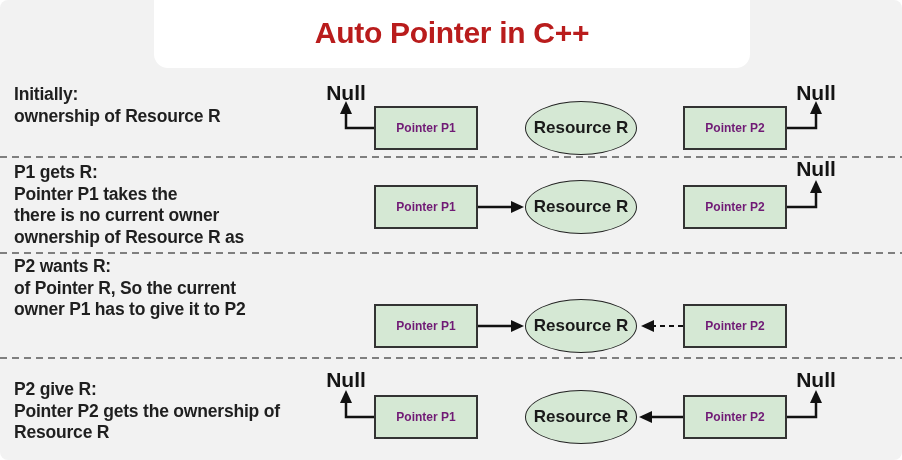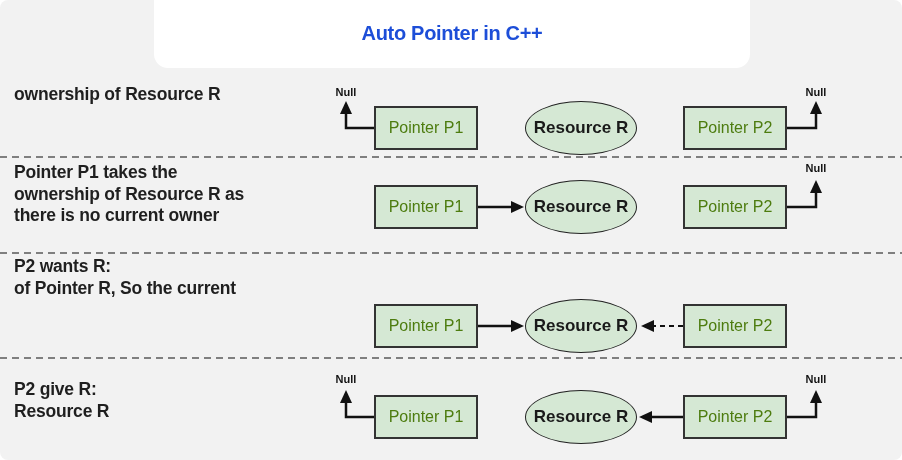--- a/index.html
+++ b/index.html
@@ -16,74 +16,78 @@
   .canvas{
     position:relative;width:902px;height:460px;margin:0 auto;
     background:var(--background);border-radius:8px;overflow:hidden;
   }
   .title-card{
     position:absolute;left:154px;top:-14px;width:596px;height:82px;
     background:var(--card);border-radius:14px;
     display:flex;align-items:center;justify-content:center;padding-top:12px;
   }
   .title-card h1{
-    margin:0;font-size:20px;font-weight:bold;color:#1d4ed8;letter-spacing:-0.3px;
+    margin:0;font-size:30px;font-weight:bold;color:#b91c1c;letter-spacing:-0.3px;
   }
   .desc{
     position:absolute;left:14px;width:340px;color:var(--text);
     font-size:17.5px;font-weight:bold;line-height:21.5px;letter-spacing:-0.2px;
   }
   .node-box{
     position:absolute;width:104px;height:44px;
     background:var(--node-fill);border:2px solid var(--node-border);
     display:flex;align-items:center;justify-content:center;
-    font-size:16px;font-weight:normal;color:#4d7c0f;
+    font-size:12px;font-weight:bold;color:#701a75;
   }
   .node-ellipse{
     position:absolute;width:112px;height:54px;
     background:var(--node-fill);border:1.5px solid #222222;border-radius:50%;
     display:flex;align-items:center;justify-content:center;
     font-size:17px;font-weight:bold;color:#1a1a1a;
   }
   .null-label{
     position:absolute;width:44px;text-align:center;
-    font-size:11px;font-weight:bold;color:#141414;line-height:17px;
+    font-size:21px;font-weight:bold;color:#141414;line-height:17px;
   }
   svg.overlay{position:absolute;left:0;top:0;pointer-events:none;}
   .arrow-line{stroke:var(--arrow);stroke-width:2.5;fill:none;}
   .arrow-line.dashed{stroke-dasharray:5 4;stroke-width:2;}
   .arrow-head{fill:var(--arrow);stroke:none;}
   .divider-line{stroke:var(--divider);stroke-width:2;stroke-dasharray:7 5;fill:none;}
 </style>
 </head>
 <body>
 
 <div class="canvas">
 
   <div class="title-card">
     <h1>Auto Pointer in C++</h1>
   </div>
 
   <div class="desc" style="top:84px">
+    <div>Initially:</div>
     <div>ownership of Resource R</div>
   </div>
 
   <div class="desc" style="top:162px">
+    <div>P1 gets R:</div>
     <div>Pointer P1 takes the</div>
+    <div>there is no current owner</div>
     <div>ownership of Resource R as</div>
-    <div>there is no current owner</div>
   </div>
 
   <div class="desc" style="top:256px">
     <div>P2 wants R:</div>
     <div>of Pointer R, So the current</div>
+    <div>owner P1 has to give it to P2</div>
   </div>
 
   <div class="desc" style="top:379px">
     <div>P2 give R:</div>
+    <div>Pointer P2 gets the ownership of</div>
     <div>Resource R</div>
   </div>
 
   <div class="null-label" style="left:324px;top:84px">Null</div>
   <div class="null-label" style="left:794px;top:84px">Null</div>
   <div class="node-box" style="left:374px;top:106px">Pointer P1</div>
   <div class="node-ellipse" style="left:525px;top:101px">Resource R</div>
   <div class="node-box" style="left:683px;top:106px">Pointer P2</div>
 
   <div class="null-label" style="left:794px;top:160px">Null</div>

